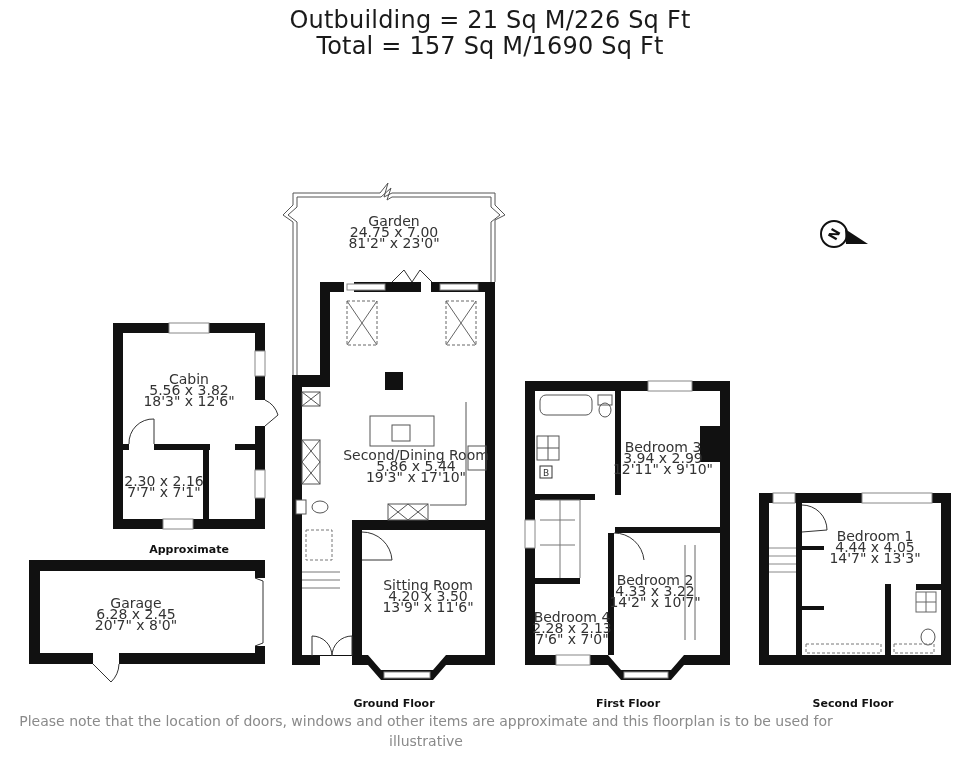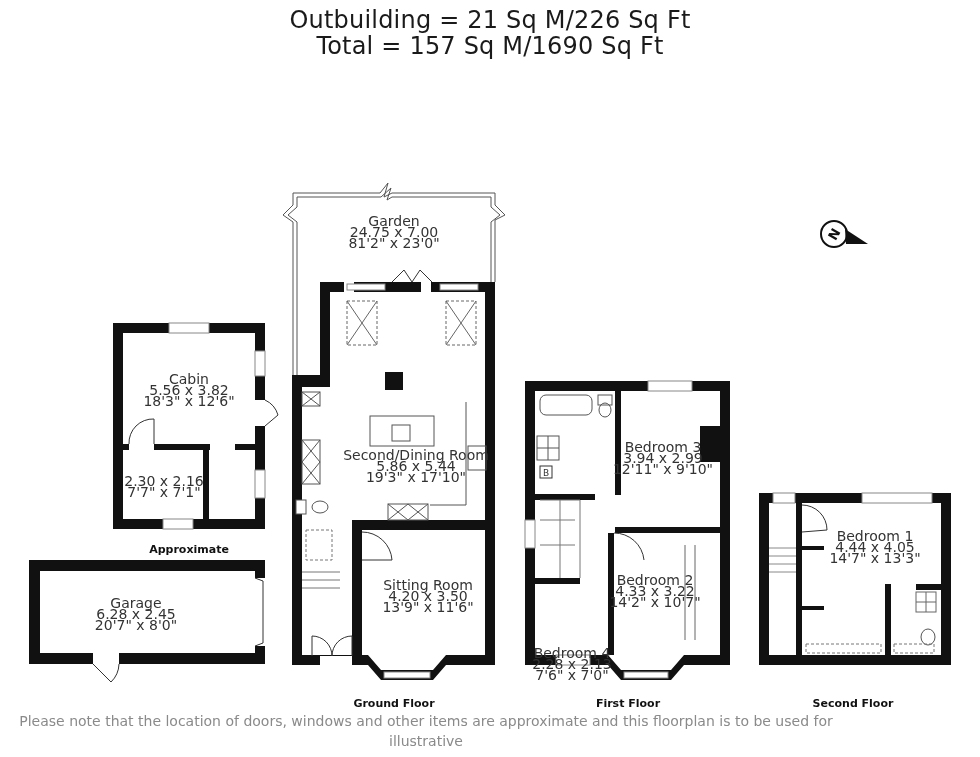--- a/index.html
+++ b/index.html
@@ -170,21 +170,21 @@
 <div class="lbl" style="left:663px;top:442px;">
   <div>Bedroom 3</div>
   <div>3.94 x 2.99</div>
   <div>12'11" x 9'10"</div>
 </div>
 <div class="lbl" style="left:655px;top:575px;">
   <div>Bedroom 2</div>
   <div>4.33 x 3.22</div>
   <div>14'2" x 10'7"</div>
 </div>
-<div class="lbl" style="left:572px;top:612px;margin-top:36px;">
+<div class="lbl" style="left:572px;top:612px;">
   <div>Bedroom 4</div>
   <div>2.28 x 2.13</div>
   <div>7'6" x 7'0"</div>
 </div>
 <div class="lbl" style="left:875px;top:531px;">
   <div>Bedroom 1</div>
   <div>4.44 x 4.05</div>
   <div>14'7" x 13'3"</div>
 </div>
 

